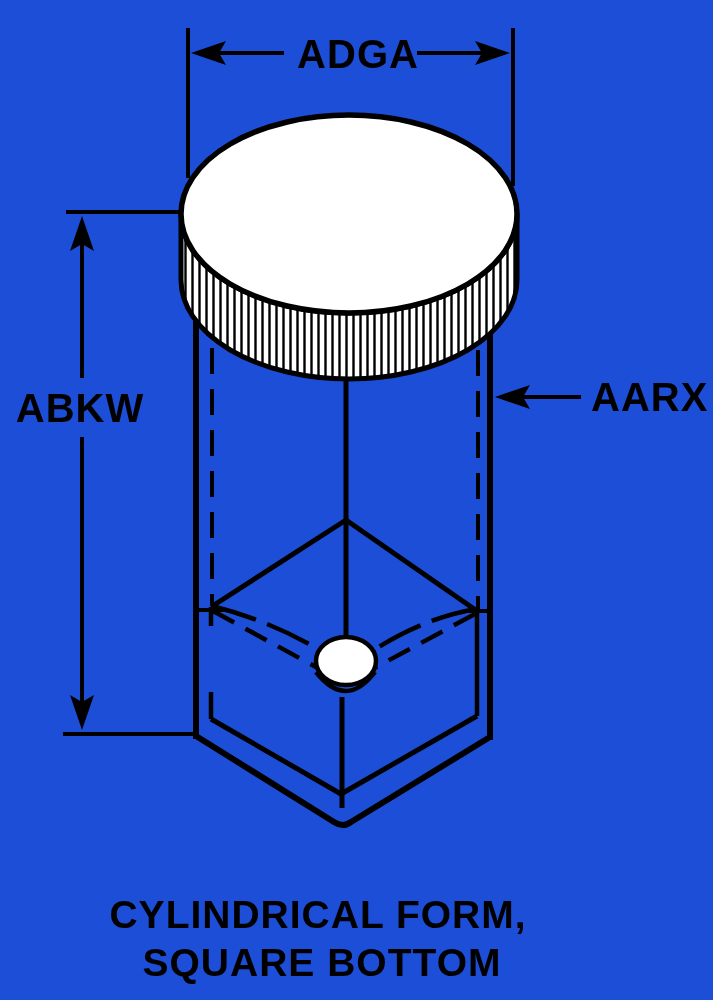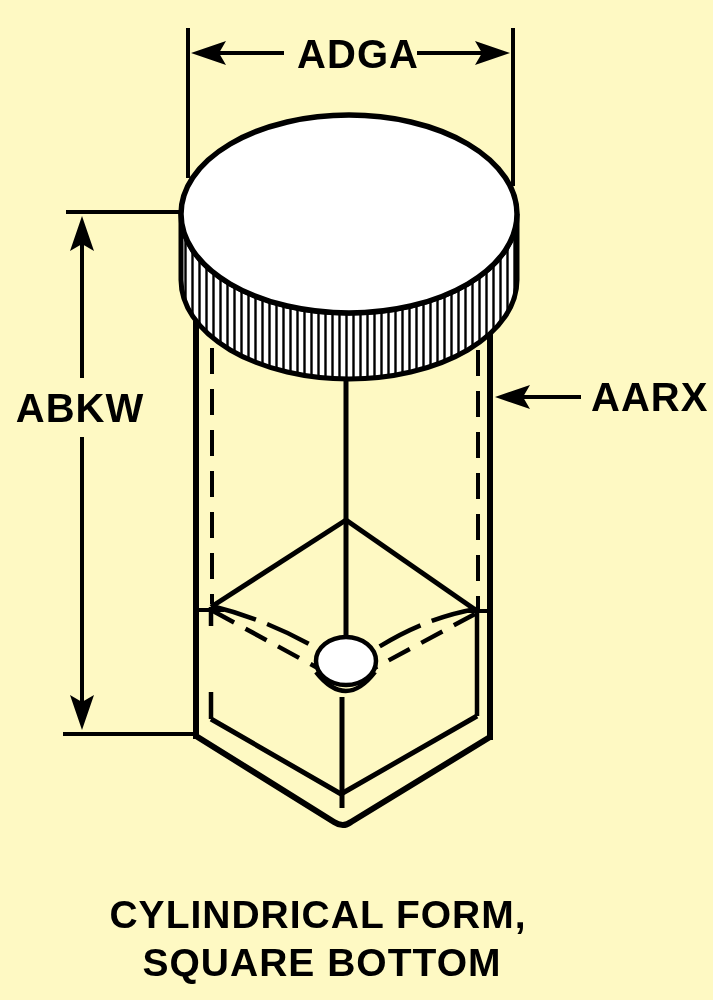--- a/index.html
+++ b/index.html
@@ -8,21 +8,21 @@
     background: #ffffff;
     width: 713px;
     height: 1000px;
     overflow: hidden;
     font-family: "Liberation Sans", sans-serif;
   }
   .stage {
     position: relative;
     width: 713px;
     height: 1000px;
-    background: #fef9c3;
+    background: #1d4ed8;
   }
   svg { display: block; }
   .ink        { stroke: #000000; fill: none; }
   .w4         { stroke-width: 4; }
   .w45        { stroke-width: 4.5; }
   .w5         { stroke-width: 5; }
   .w55        { stroke-width: 5.5; }
   .w6         { stroke-width: 6; }
   .dash-wall  { stroke-dasharray: 26 15; }
   .dash-edge  { stroke-dasharray: 24 13; }

